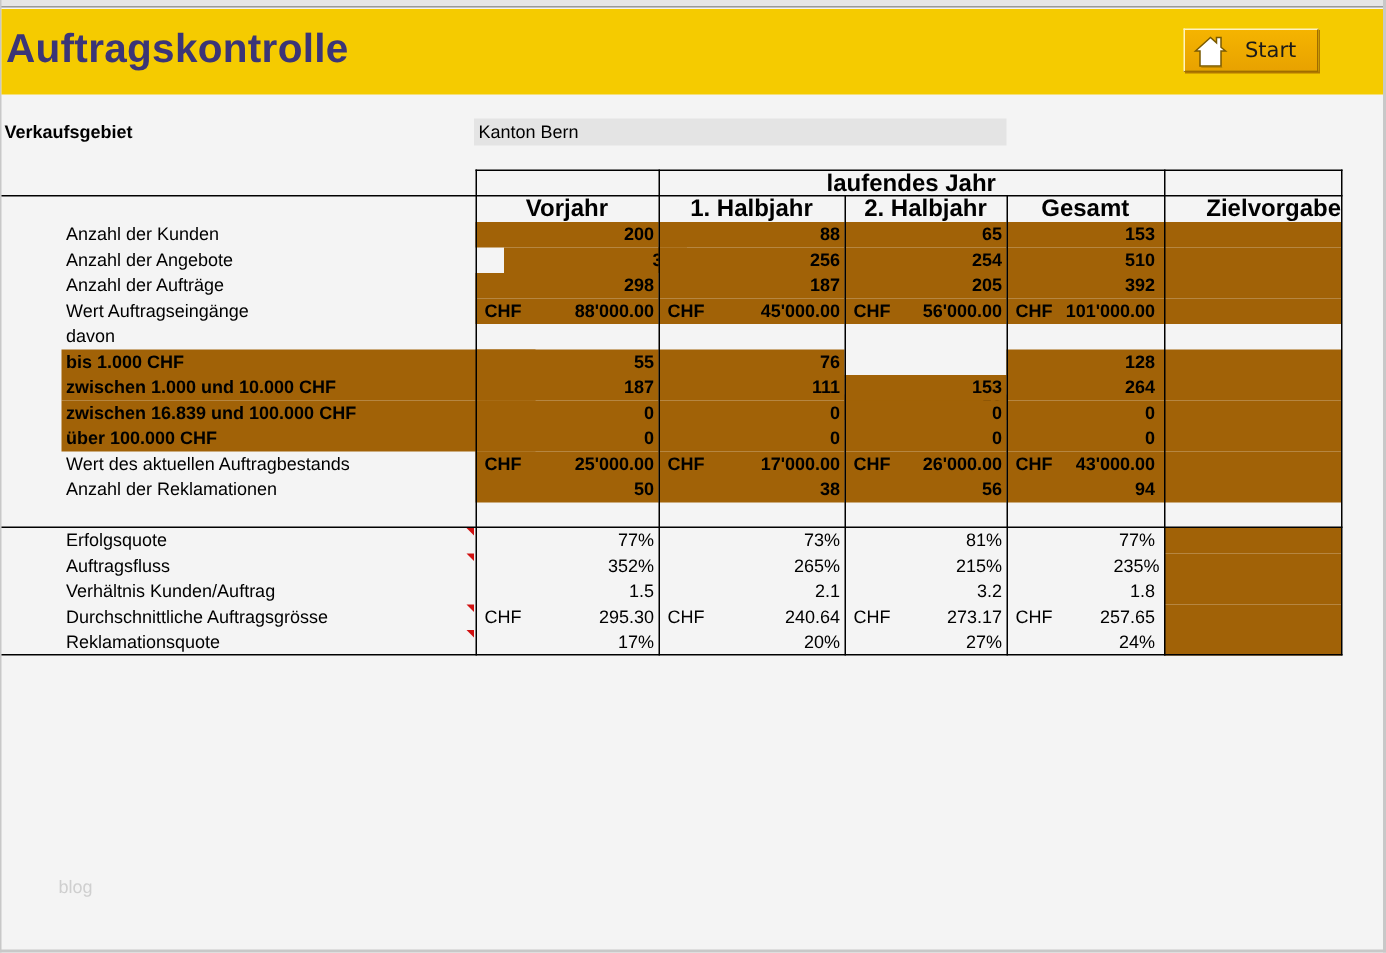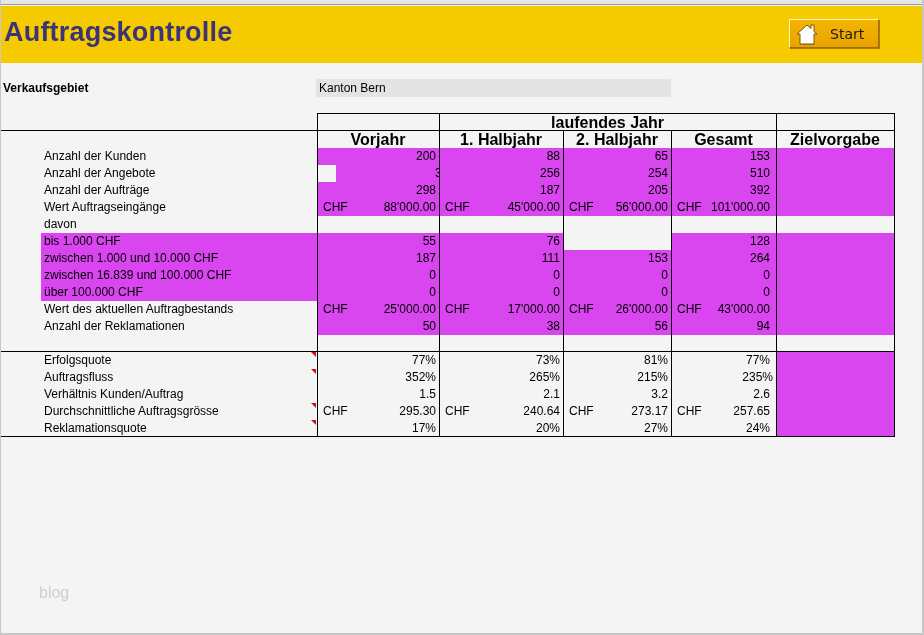--- a/index.html
+++ b/index.html
@@ -37,35 +37,35 @@
     position:absolute; left:316px; top:79px; width:355px; height:18px;
     background:#e4e4e4; font-size:12px; line-height:18px; padding-left:3px; box-sizing:border-box;
   }
 
   
   .grid { position:absolute; left:0; top:0; }
   .cell {
     position:absolute; height:17px; font-size:12px; line-height:17px;
     box-sizing:border-box; white-space:nowrap;
   }
-  .gray { background:#d946ef; }
+  .gray { background:#a16207;font-weight:bold; }
   .num { text-align:right; padding-right:3px; }
   .hdr { font-weight:bold; text-align:center; font-size:16px; }
   .lbl { padding-left:3px;margin-left:40px; }
   .cur { position:absolute; left:6px; top:0; }
   .curval { position:absolute; right:3px; top:0; }
 
   .vline { position:absolute; width:1px; background:#000; }
   .hline { position:absolute; height:1px; background:#000; }
 
   .comment-mark {
     position:absolute; width:0; height:0;
     border-top:5px solid #d01010; border-left:5px solid transparent;
   }
-  .watermark { position:absolute; left:39px; top:584px; font-size:16px; color:#cfcfcf;text-align:center; }
+  .watermark { position:absolute; left:39px; top:584px; font-size:12px; color:#cfcfcf;text-align:center; }
 </style>
 </head>
 <body>
 
 <div class="frame-top"></div>
 <div class="frame-left"></div>
 <div class="frame-right"></div>
 <div class="frame-bottom"></div>
 
 <div class="banner">
@@ -84,21 +84,21 @@
 
 <div class="region-label">Verkaufsgebiet</div>
 <div class="region-field">Kanton Bern</div>
 
 <div id="grid" class="grid">
     <div class="cell hdr" style="left: 439px; top: 114px; width: 337px;">laufendes Jahr</div>
     <div class="cell hdr" style="left: 317px; top: 131px; width: 122px;">Vorjahr</div>
     <div class="cell hdr" style="left: 439px; top: 131px; width: 124px;">1. Halbjahr</div>
     <div class="cell hdr" style="left: 563px; top: 131px; width: 108px;">2. Halbjahr</div>
     <div class="cell hdr" style="left: 671px; top: 131px; width: 105px;">Gesamt</div>
-    <div class="cell hdr" style="left: 776px; top: 131px; width: 118px;">Zielvorgabe</div>
+    <div class="cell hdr" style="left: 776px; top: 131px; width: 118px; text-align: right;">Zielvorgabe</div>
     <div class="cell lbl" style="left: 1px; top: 148px; width: 316px;">Anzahl der Kunden</div>
     <div class="cell num gray" style="left: 317px; top: 148px; width: 122px;">200</div>
     <div class="cell num gray" style="left: 439px; top: 148px; width: 124px;">88</div>
     <div class="cell num gray" style="left: 563px; top: 148px; width: 108px;">65</div>
     <div class="cell num gray" style="left: 671px; top: 148px; width: 105px; padding-right: 6px;">153</div>
     <div class="cell num gray" style="left: 776px; top: 148px; width: 118px;"></div>
     <div class="cell lbl" style="left: 1px; top: 165px; width: 316px;">Anzahl der Angebote</div>
     <div class="cell num gray" style="left: 336px; top: 165px; width: 122px;">385</div>
     <div class="cell num gray" style="left: 439px; top: 165px; width: 124px;">256</div>
     <div class="cell num gray" style="left: 563px; top: 165px; width: 108px;">254</div>
@@ -193,21 +193,21 @@
     <div class="comment-mark" style="left: 311px; top: 369px;"></div>
     <div class="cell num" style="left: 317px; top: 369px; width: 122px;">352%</div>
     <div class="cell num" style="left: 439px; top: 369px; width: 124px;">265%</div>
     <div class="cell num" style="left: 563px; top: 369px; width: 108px;">215%</div>
     <div class="cell num" style="left: 671px; top: 369px; width: 105px; ">235%</div>
     <div class="cell num gray" style="left: 776px; top: 369px; width: 118px;"></div>
     <div class="cell lbl" style="left: 1px; top: 386px; width: 316px;">Verhältnis Kunden/Auftrag</div>
     <div class="cell num" style="left: 317px; top: 386px; width: 122px;">1.5</div>
     <div class="cell num" style="left: 439px; top: 386px; width: 124px;">2.1</div>
     <div class="cell num" style="left: 563px; top: 386px; width: 108px;">3.2</div>
-    <div class="cell num" style="left: 671px; top: 386px; width: 105px; padding-right: 6px;">2.6</div>
+    <div class="cell num" style="left: 671px; top: 386px; width: 105px; padding-right: 6px;">1.8</div>
     <div class="cell num gray" style="left: 776px; top: 386px; width: 118px;"></div>
     <div class="cell lbl" style="left: 1px; top: 403px; width: 316px;">Durchschnittliche Auftragsgrösse</div>
     <div class="comment-mark" style="left: 311px; top: 403px;"></div>
     <div class="cell num" style="left: 317px; top: 403px; width: 122px;">
       <span class="cur">CHF</span>
       <span class="curval">295.30</span>
     </div>
     <div class="cell num" style="left: 439px; top: 403px; width: 124px;">
       <span class="cur">CHF</span>
       <span class="curval">240.64</span>

